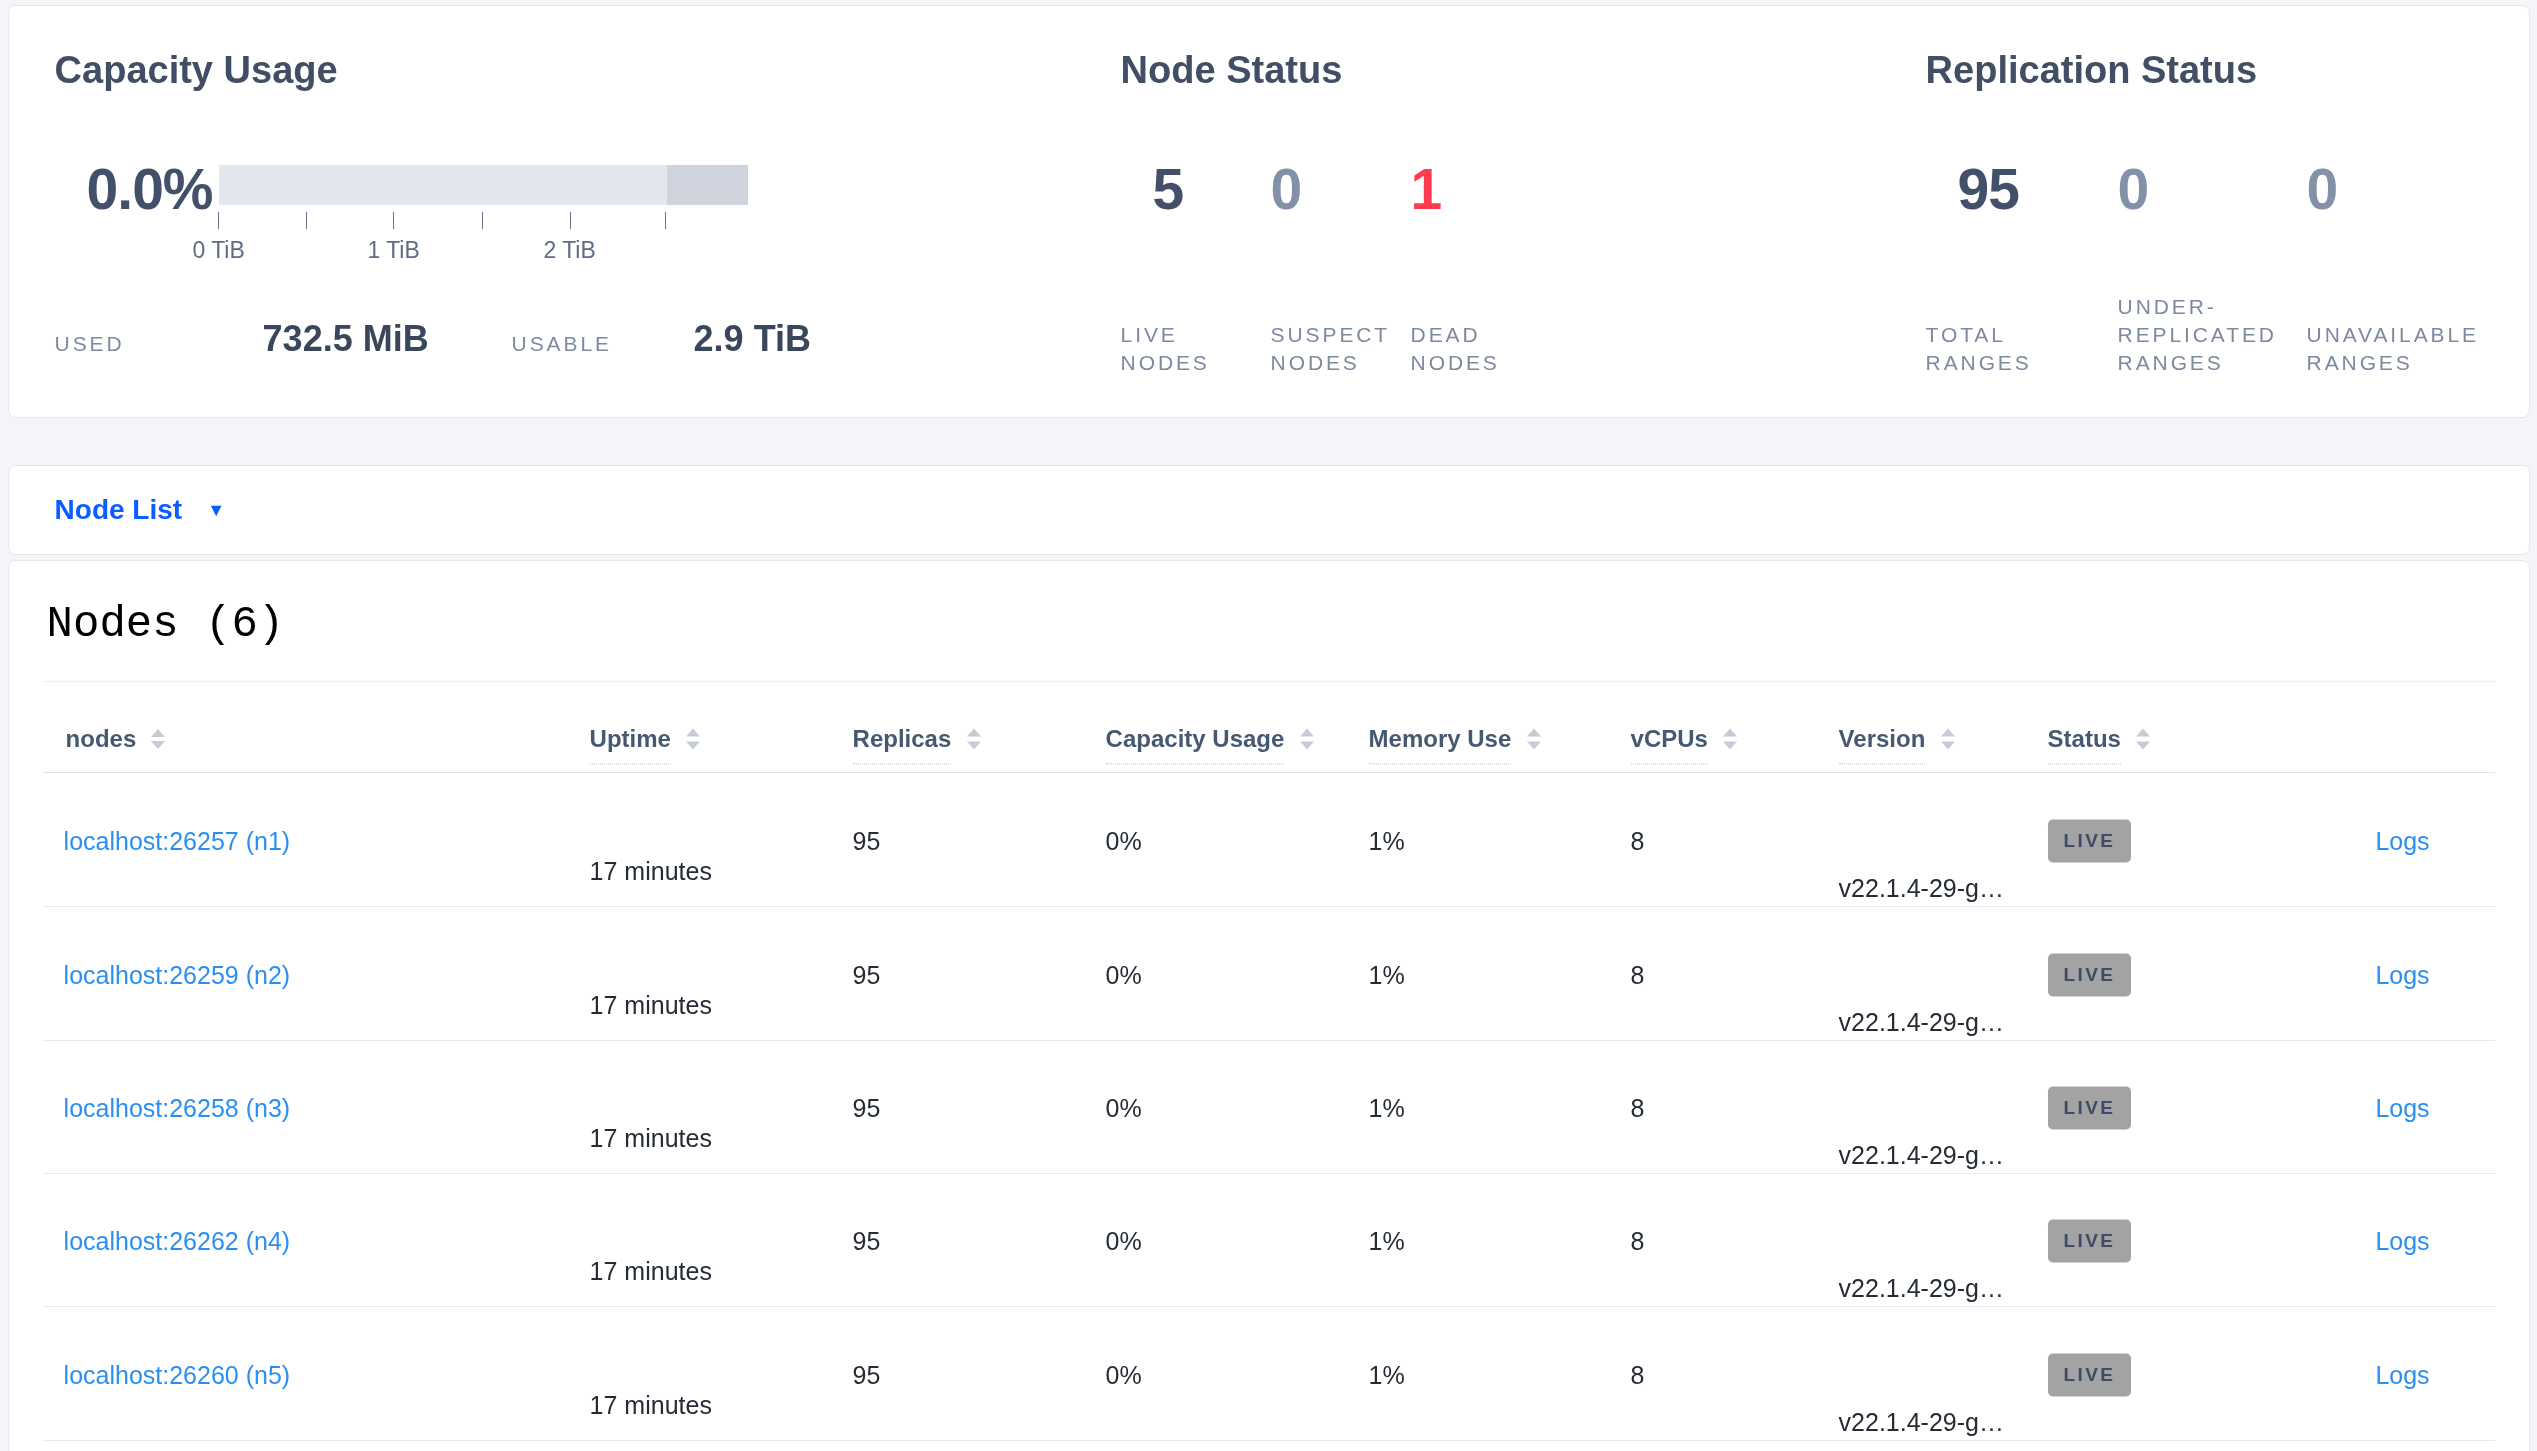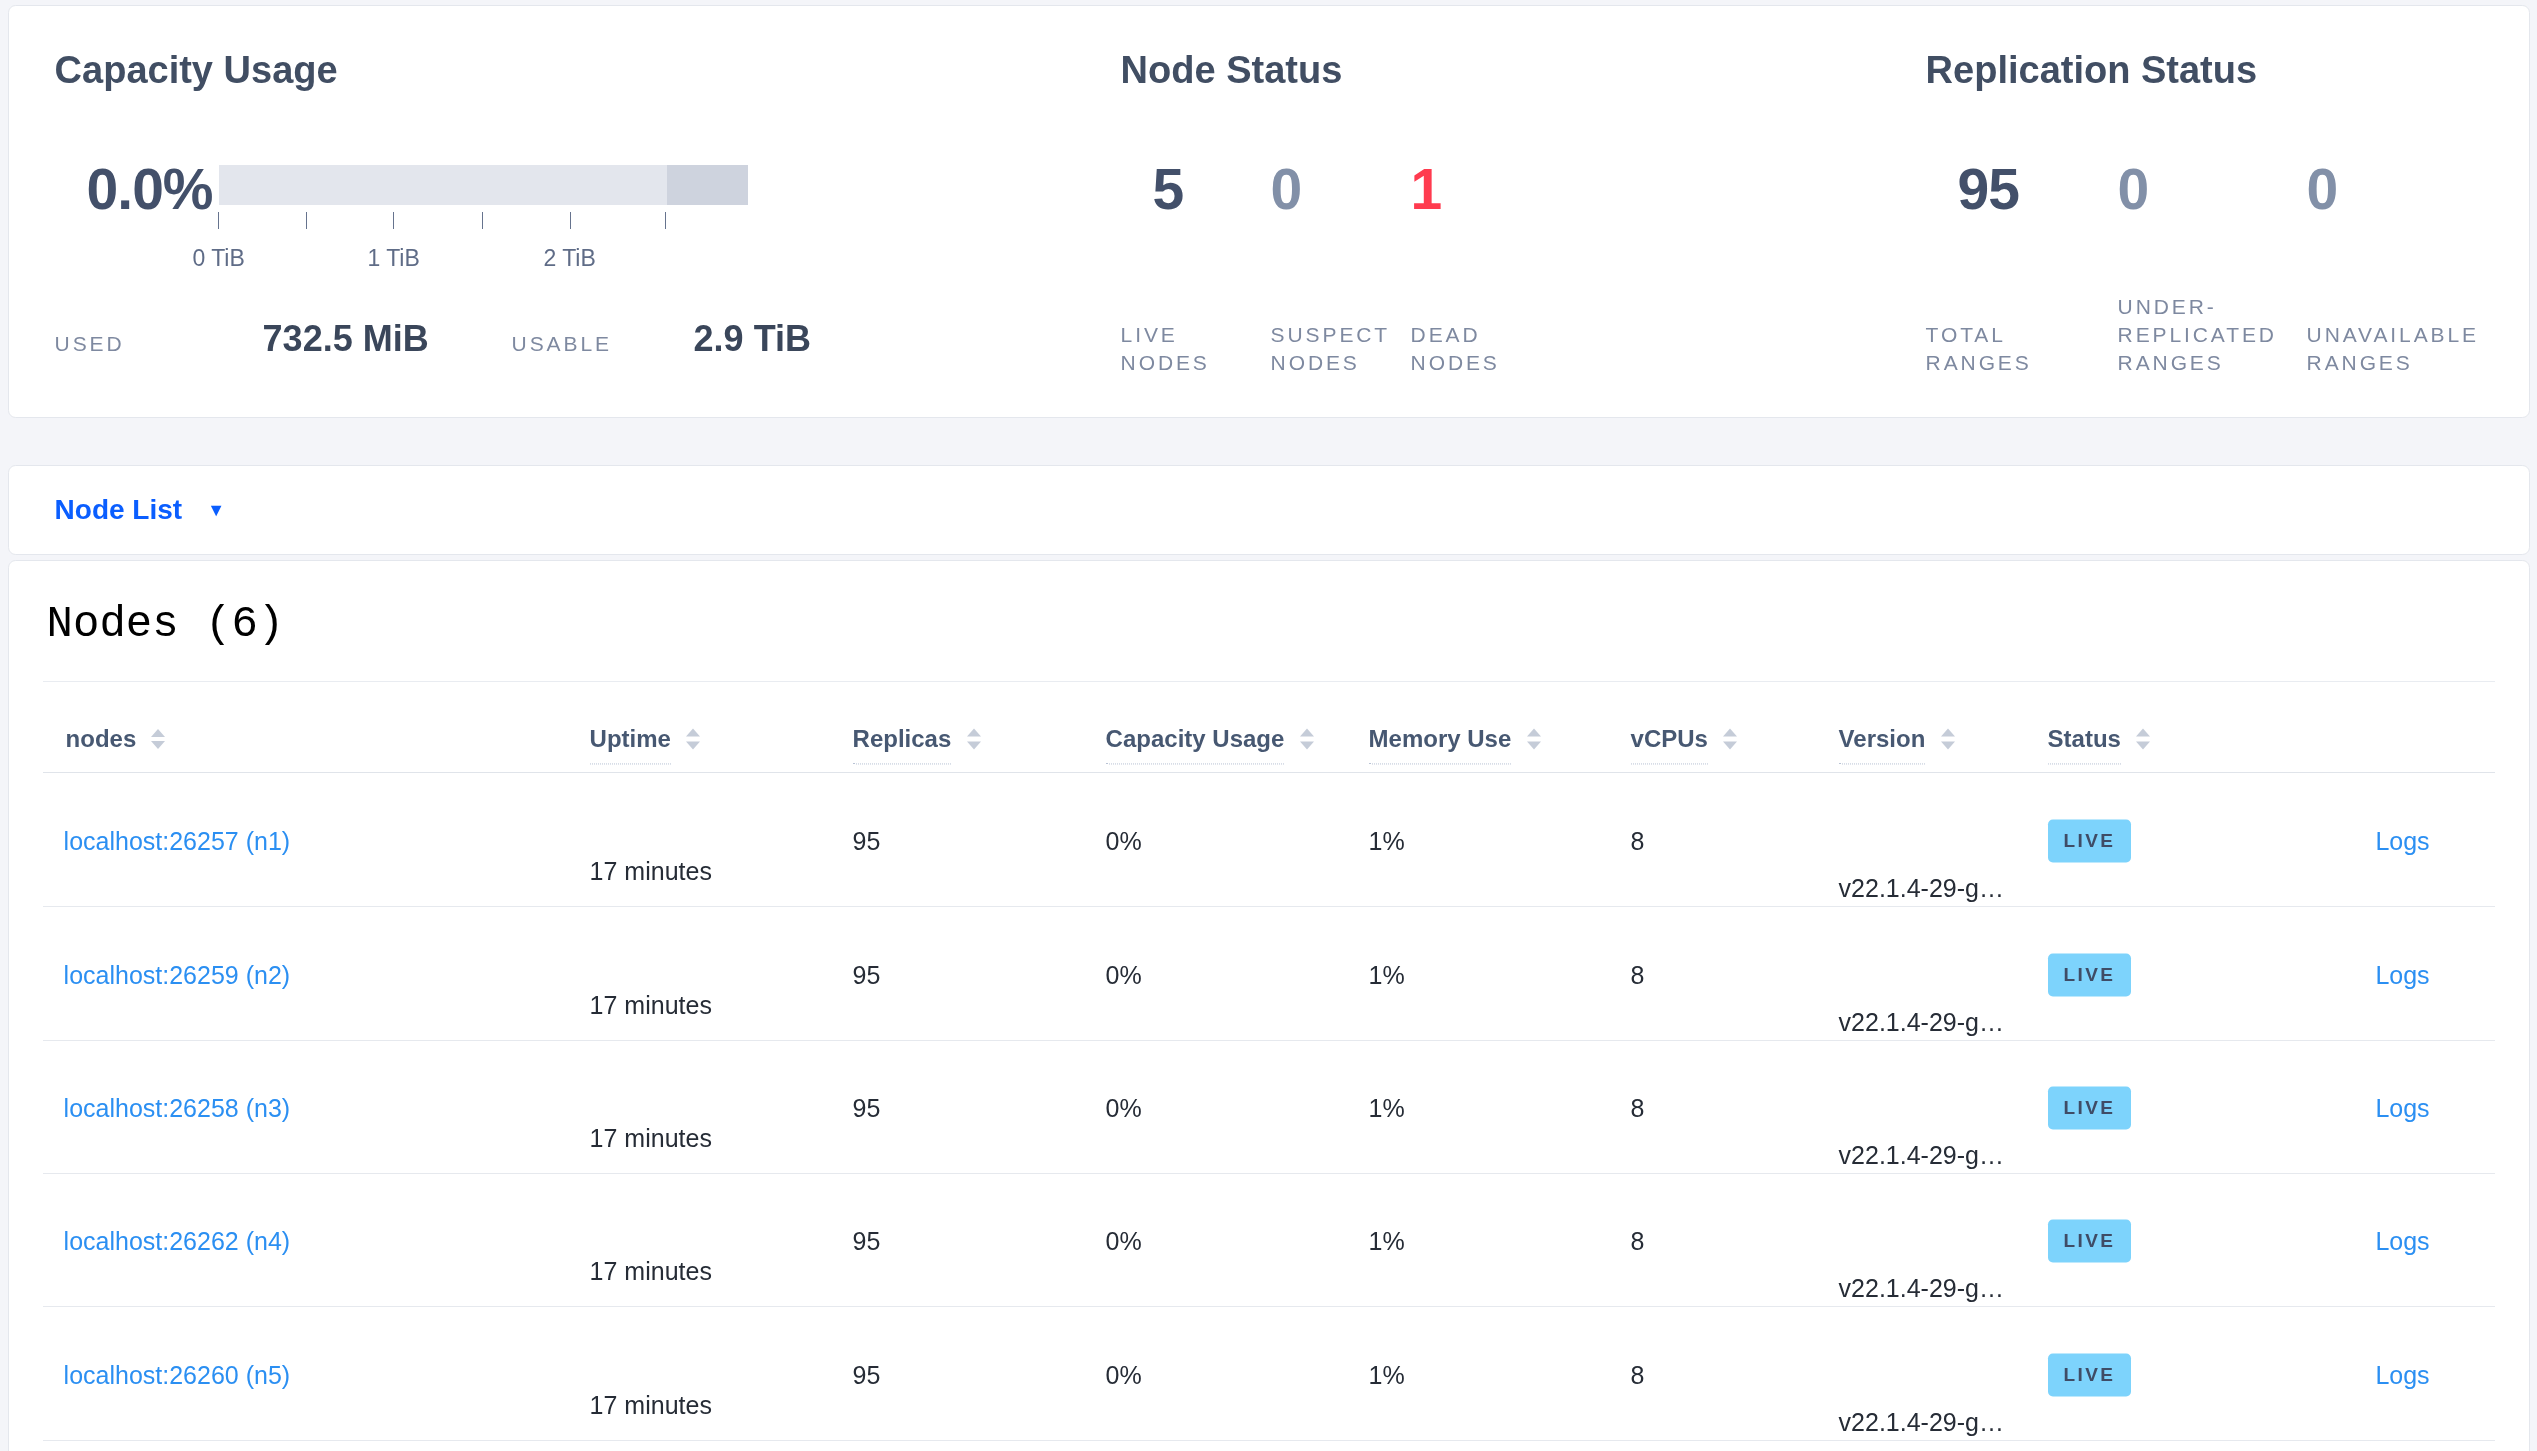--- a/index.html
+++ b/index.html
@@ -11,21 +11,21 @@
   #overview{left:7.6px;top:4.8px;width:2522px;height:413px;}
   .s-title{position:absolute;top:40px;font-size:38px;line-height:48px;font-weight:600;color:#414e63;}
   .bignum{position:absolute;top:149px;font-size:57px;line-height:69px;font-weight:600;letter-spacing:-1px;}
   .v-dark{color:#43506a;margin-left:32px;} .v-muted{color:#8290a8;} .v-danger{color:#ff3b4f;}
 
   .cap-bar{position:absolute;left:210px;top:159px;width:529px;height:40px;background:#e3e6ed;}
   .cap-bar-tail{position:absolute;right:0;top:0;width:81px;height:40px;background:#ced3de;}
   .tick-row{position:absolute;left:210px;top:206px;width:529px;height:17px;}
   .tick-row i{position:absolute;top:0;width:1.9px;height:17px;background:#66738e;}
   .tick-labels{position:absolute;left:210px;top:231px;width:529px;height:29px;}
-  .tick-labels span{position:absolute;transform:translateX(-50%);font-size:23px;color:#5f6c87;white-space:nowrap;margin-top:8px;}
+  .tick-labels span{position:absolute;transform:translateX(-50%);font-size:23px;color:#5f6c87;white-space:nowrap;}
 
   .usage-row{position:absolute;left:46px;top:312px;display:flex;align-items:baseline;gap:44px;}
   .u-label{font-size:21px;letter-spacing:2.9px;color:#7e89a0;}
   .u-val{font-size:36px;font-weight:600;color:#3a465a;}
   .w1{width:164px;} .w2{width:205px;} .w3{width:138px;}
 
   .stat{position:absolute;top:149px;bottom:40px;}
   .stat .lbl{position:absolute;left:0;bottom:0;font-size:21px;line-height:28px;letter-spacing:2.9px;color:#7e89a0;}
 
   
@@ -45,21 +45,21 @@
   .th-label.u{border-bottom:1.9px dotted #b8c2d4;padding-bottom:9.5px;margin-bottom:-11.4px;}
   .sort-icon{display:inline-flex;flex-direction:column;align-items:center;margin-left:15.2px;}
   .sort-icon i{display:block;width:0;height:0;border-left:7.6px solid transparent;border-right:7.6px solid transparent;}
   .tri-up{border-bottom:8.6px solid #c5ccd8;margin-bottom:4.8px;}
   .tri-down{border-top:8.6px solid #c5ccd8;}
 
   .trow{position:absolute;left:0;right:0;height:133px;}
   .trow::after{content:"";position:absolute;left:34px;right:34px;bottom:0;border-bottom:1.9px solid #e6e9ee;}
   .cell{position:absolute;top:50%;transform:translateY(-50%);font-size:25px;color:#262c36;white-space:nowrap;}
   a.cell{color:#2b8ff2;text-decoration:none;cursor:pointer;}
-  .badge{display:inline-block;padding:10.5px 16px;border-radius:4.8px;background:#7dd3fc;
+  .badge{display:inline-block;padding:10.5px 16px;border-radius:4.8px;background:#a3a3a3;
     font-size:19px;font-weight:700;letter-spacing:2.4px;color:#3f4c66;}
 
   
   .c-node{left:55px;} .c-uptime{left:581px;margin-top:30px;} .c-replicas{left:844px;} .c-capacity{left:1097px;}
   .c-memory{left:1360px;} .c-vcpus{left:1622px;} .c-version{left:1830px;margin-top:47px;} .c-status{left:2039px;}
   .c-logs{right:99px;}
 </style>
 </head>
 <body>
 

